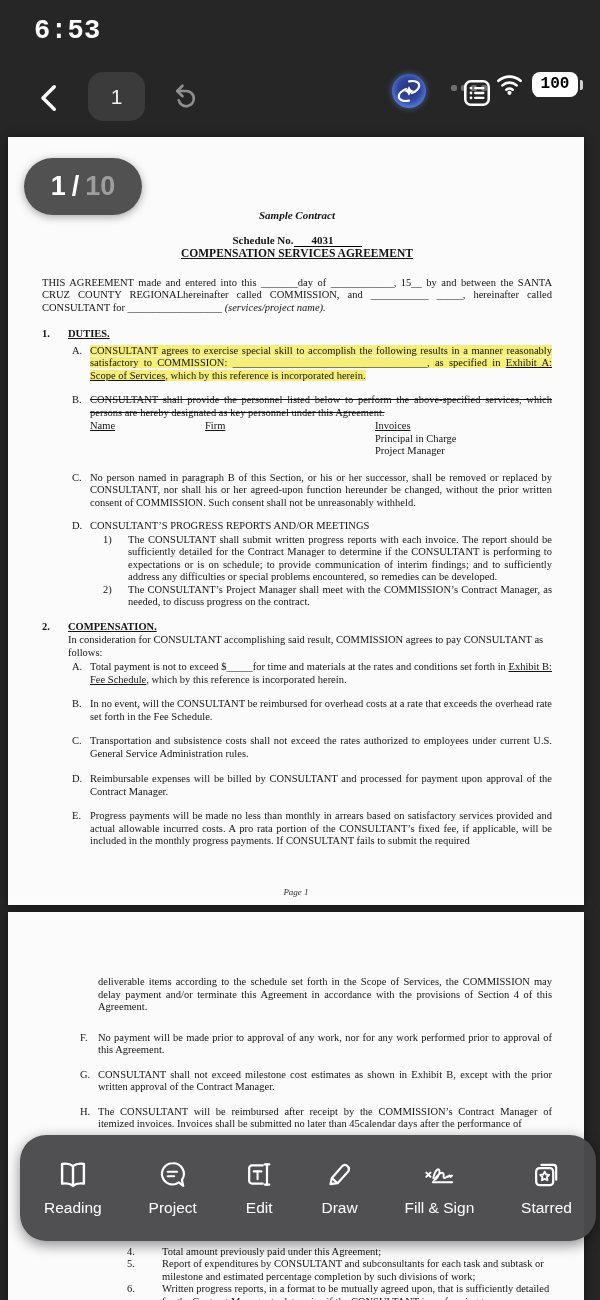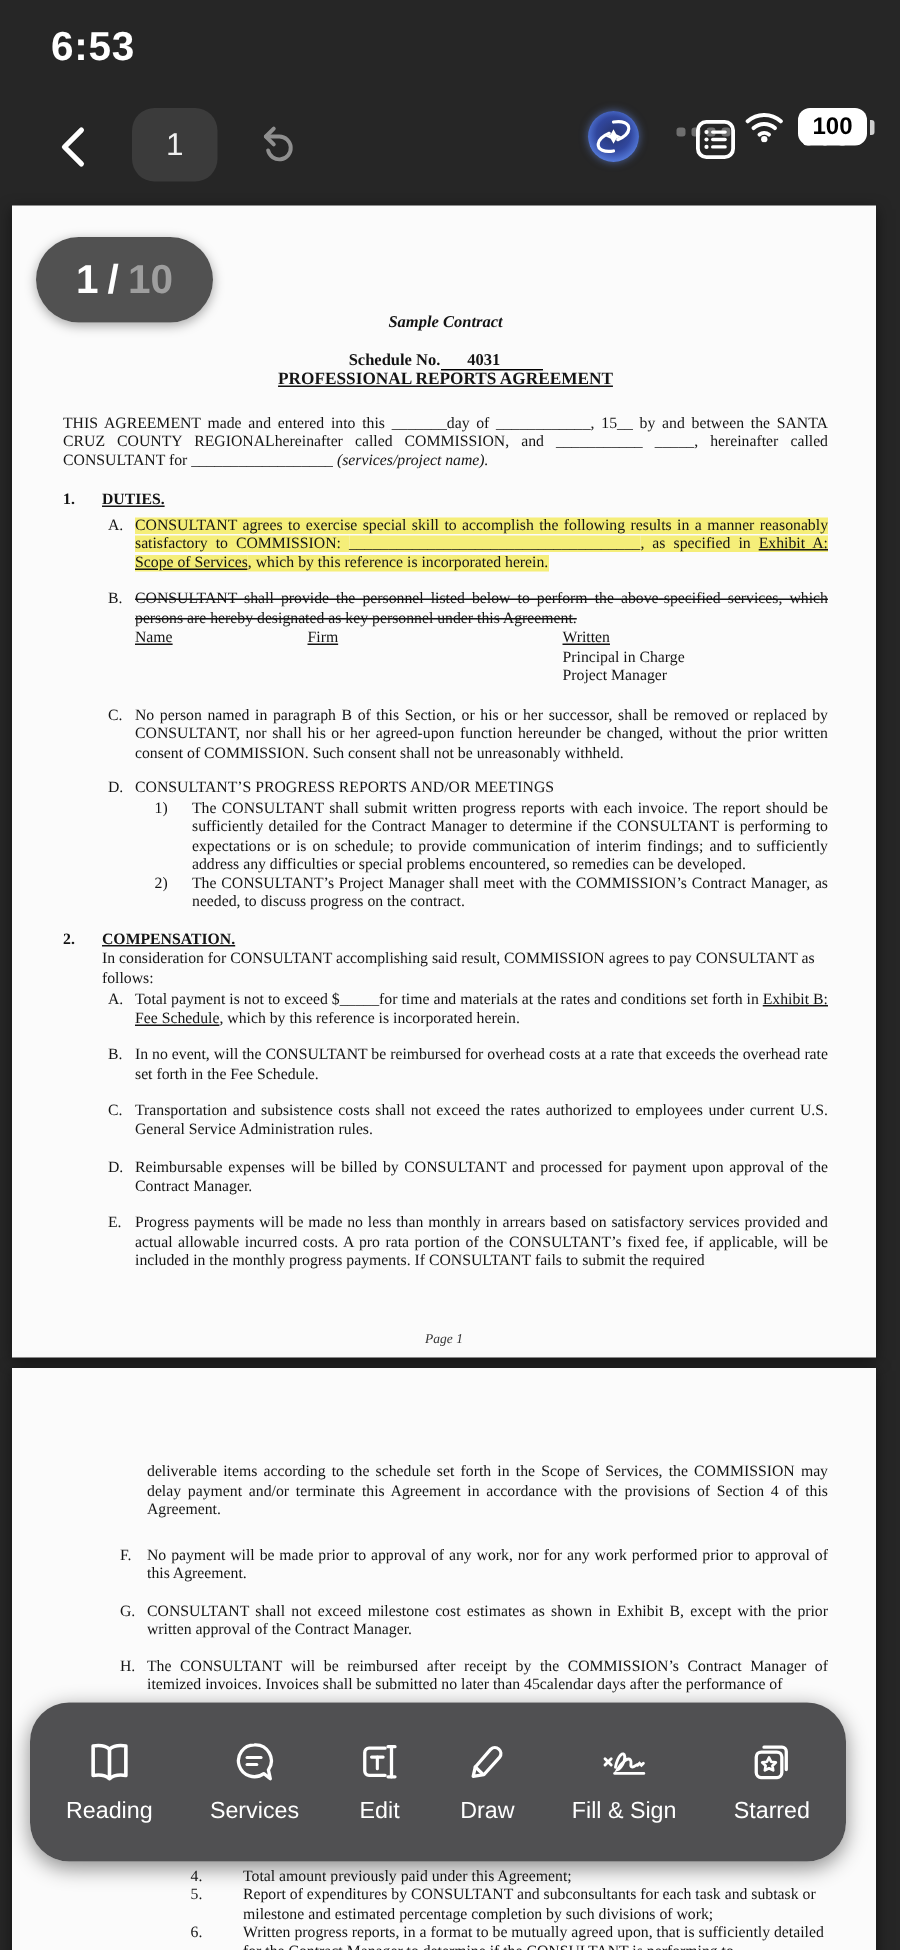--- a/index.html
+++ b/index.html
@@ -1,19 +1,19 @@
 <!DOCTYPE html>
 <html><head>
 <meta charset="utf-8">
 <style>
   html,body{margin:0;padding:0;background:#101010;}
   .screen{position:relative;width:600px;height:1300px;background:#262626;overflow:hidden;
           font-family:"Liberation Sans",sans-serif;}
   
-  .statusbar{position:absolute;top:0;left:0;right:0;height:62px;display:flex;align-items:center;}
+  .statusbar{position:absolute;top:0;left:0;right:0;height:62px;display:flex;align-items:center;font-family:Liberation Mono, monospace;}
   .time{position:absolute;left:34px;top:16px;color:#fff;font-size:27px;font-weight:600;letter-spacing:.5px;}
   .status-right{position:absolute;right:22px;top:24px;display:flex;align-items:center;gap:9px;margin-top:48px;}
   .cell-dots{display:flex;gap:4px;align-items:center;margin-top:6px;}
   .cell-dots i{width:6px;height:6px;border-radius:2px;background:#6f6f6f;display:block;}
   .battery{position:relative;width:46px;height:25px;background:#fff;border-radius:8px;color:#000;
            font-size:16px;font-weight:700;line-height:25px;text-align:center;}
   .battery::after{content:"";position:absolute;right:-5px;top:7.5px;width:3.5px;height:10px;background:#cfcfcf;border-radius:0 2px 2px 0;}
   
   .navbar{position:absolute;top:62px;left:0;right:0;height:70px;}
   .nav-btn{position:absolute;display:flex;align-items:center;justify-content:center;cursor:pointer;background:none;border:none;padding:0;}
@@ -68,21 +68,21 @@
   .spacer{height:115px;}
   .mt18{margin-top:18px;} .mt14{margin-top:14px;} .mt13{margin-top:13px;}
   .mt12{margin-top:12px;} .mt11{margin-top:11px;} .mt4{margin-top:4px;}
   .mt2{margin-top:2px;} .mt1{margin-top:1px;}
   
   .page-indicator{position:absolute;left:24px;top:158px;width:118px;height:57px;border-radius:28.5px;
                   background:rgba(72,72,72,.95);display:flex;align-items:center;justify-content:center;
                   color:#fff;font-size:27px;font-weight:600;gap:6px;box-shadow:0 2px 8px rgba(0,0,0,.35);}
   .page-indicator .total{color:#9e9e9e;}
   
-  .toolbar{position:absolute;left:20px;right:36px;top:1135px;height:106px;border-radius:26px;
+  .toolbar{position:absolute;left:20px;right:4px;top:1135px;height:106px;border-radius:26px;
            background:rgba(74,74,76,.97);display:flex;align-items:center;justify-content:space-between;
            padding:0 24px;box-sizing:border-box;box-shadow:0 4px 14px rgba(0,0,0,.45);}
   .tool{display:flex;flex-direction:column;align-items:center;gap:9px;cursor:pointer;background:none;border:none;padding:0;}
   .tool .tlabel{color:#fff;font-size:15.5px;font-family:"Liberation Sans",sans-serif;white-space:nowrap;}
   .icon-svg{display:block;}
 </style>
 </head>
 <body>
 
 <div class="screen">
@@ -159,42 +159,42 @@
         </div>
     </button>
   </div>
 
   <div class="page page1">
     <div class="pcontent">
       <div class="center doc-title">Sample Contract</div>
       <div class="center contract-line">
         <span>Schedule No.</span><span class="blank-val">4031</span>
       </div>
-      <div class="center doc-heading">PROFESSIONAL REPORTS AGREEMENT</div>
+      <div class="center doc-heading">COMPENSATION SERVICES AGREEMENT</div>
 
       <div class="para"><span>THIS AGREEMENT made and entered into this _______day of ____________, 15__ by and between the SANTA CRUZ COUNTY REGIONALhereinafter called COMMISSION, and ___________ _____, hereinafter called CONSULTANT for __________________ </span><i>(services/project name).</i></div>
 
       <div class="row mt14">
         <div class="num">1.</div>
         <div class="sec-title">DUTIES.</div>
       </div>
 
       <div class="row lrow mt4">
         <div class="lbl">A.</div>
         <div class="txt"><span class="hl">CONSULTANT agrees to exercise special skill to accomplish the following results in a manner reasonably satisfactory to COMMISSION: </span><span class="hl">_____________________________________</span><span class="hl">, as specified in </span><span class="hl ulink">Exhibit A: Scope of Services</span><span class="hl">, which by this reference is incorporated herein.</span></div>
       </div>
 
       <div class="row lrow mt12">
         <div class="lbl">B.</div>
         <div class="txt"><span class="strike">CONSULTANT shall provide the personnel listed below to perform the above-specified services, which persons are hereby designated as key personnel under this Agreement.</span></div>
       </div>
       <div class="cols mt1">
         <div class="col-name uhead">Name</div>
         <div class="col-firm uhead">Firm</div>
-        <div class="col-func"><span class="uhead">Written</span><br><span>Principal in Charge</span><br><span>Project Manager</span></div>
+        <div class="col-func"><span class="uhead">Invoices</span><br><span>Principal in Charge</span><br><span>Project Manager</span></div>
       </div>
 
       <div class="row lrow mt14">
         <div class="lbl">C.</div>
         <div class="txt">No person named in paragraph B of this Section, or his or her successor, shall be removed or replaced by CONSULTANT, nor shall his or her agreed-upon function hereunder be changed, without the prior written consent of COMMISSION.  Such consent shall not be unreasonably withheld.</div>
       </div>
 
       <div class="row lrow mt11">
         <div class="lbl">D.</div>
         <div class="txt">CONSULTANT’S PROGRESS REPORTS AND/OR MEETINGS</div>
@@ -284,21 +284,21 @@
       <span class="tlabel">Reading</span>
     </button>
     <button class="tool">
       <svg class="icon-svg" width="31" height="31" viewBox="0 0 24 24">
         <path d="M12 3.3a8.2 8.2 0 1 0 4.9 14.8l3.4 2.7-1-4.6A8.2 8.2 0 0 0 12 3.3Z" fill="none" stroke="#fff" stroke-width="1.7" stroke-linejoin="round"></path>
         <g stroke="#fff" stroke-width="1.6" stroke-linecap="round">
           <path d="M8.3 9.8h7.2"></path>
             <path d="M8.3 13.4h5"></path>
         </g>
       </svg>
-      <span class="tlabel">Services</span>
+      <span class="tlabel">Project</span>
     </button>
     <button class="tool">
       <svg class="icon-svg" width="31" height="31" viewBox="0 0 24 24">
         <path d="M14.5 5H6.2A2.2 2.2 0 0 0 4 7.2v9.6A2.2 2.2 0 0 0 6.2 19h8.3" fill="none" stroke="#fff" stroke-width="1.7" stroke-linecap="round"></path>
         <g stroke="#fff" stroke-width="1.6" stroke-linecap="round">
           <path d="M7.5 9.6h6"></path>
             <path d="M10.5 9.6v6"></path>
         </g>
         <g stroke="#fff" stroke-width="1.7" stroke-linecap="round">
           <path d="M17.8 4.2v15.6"></path>

